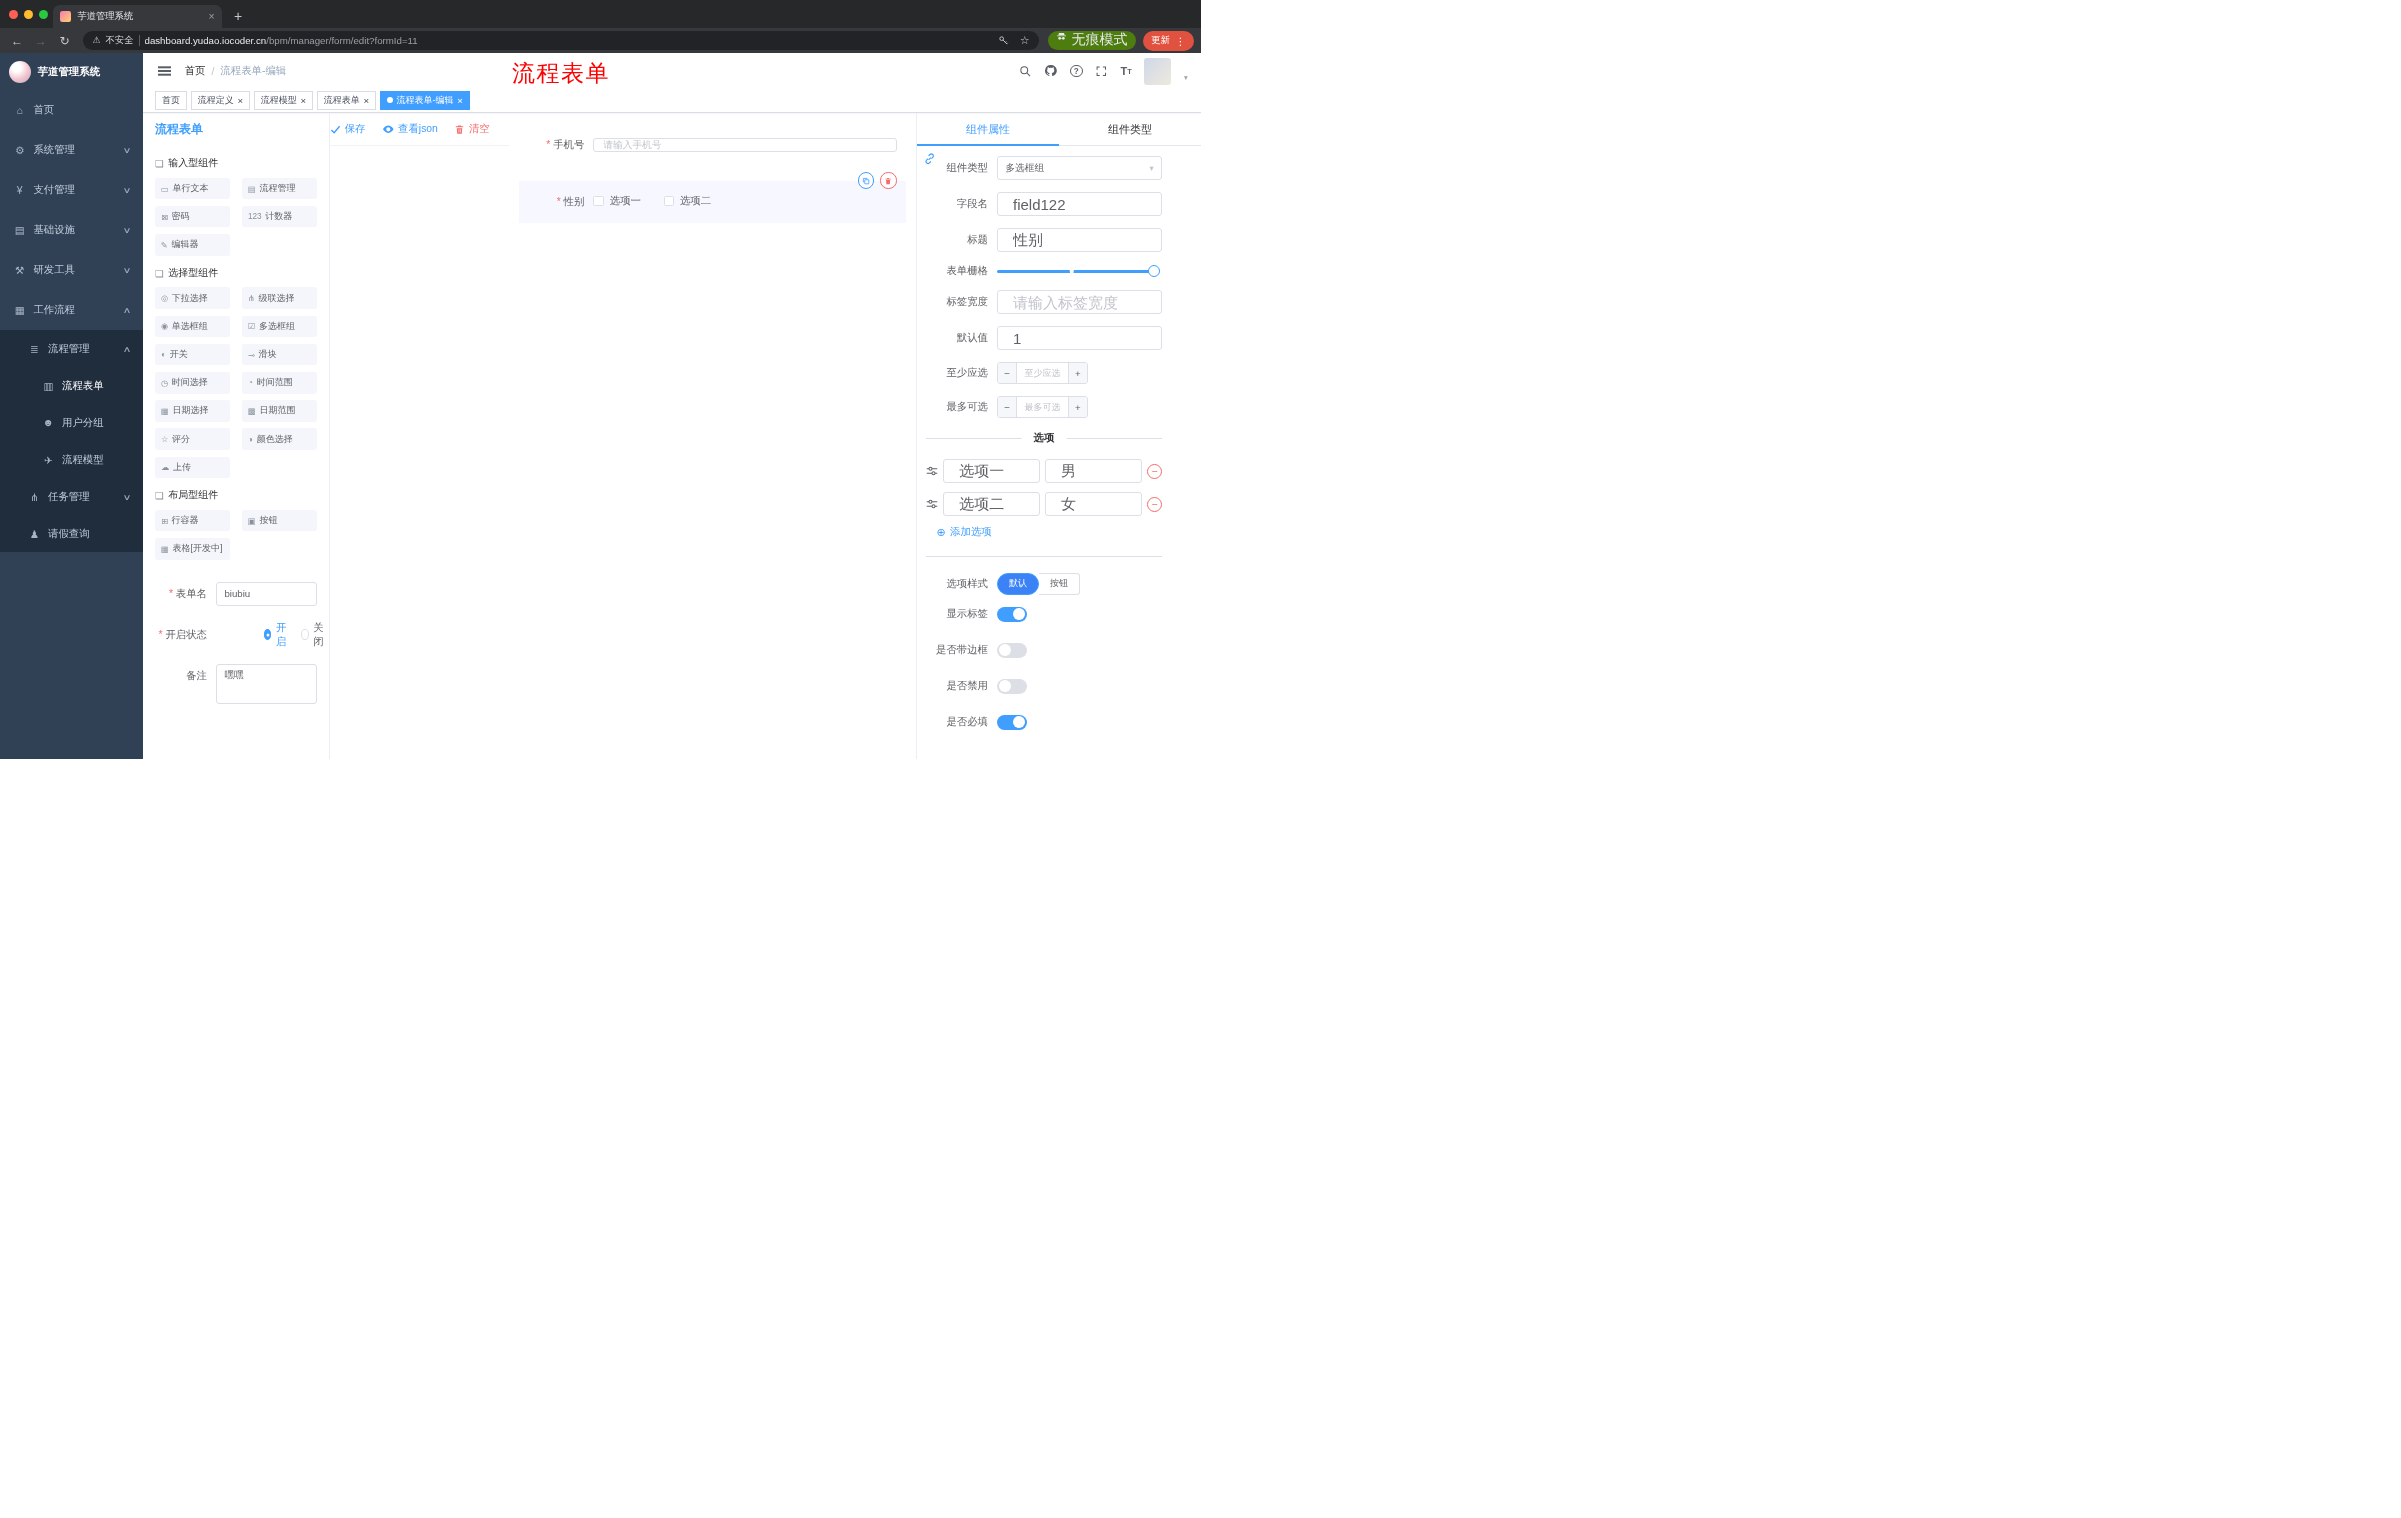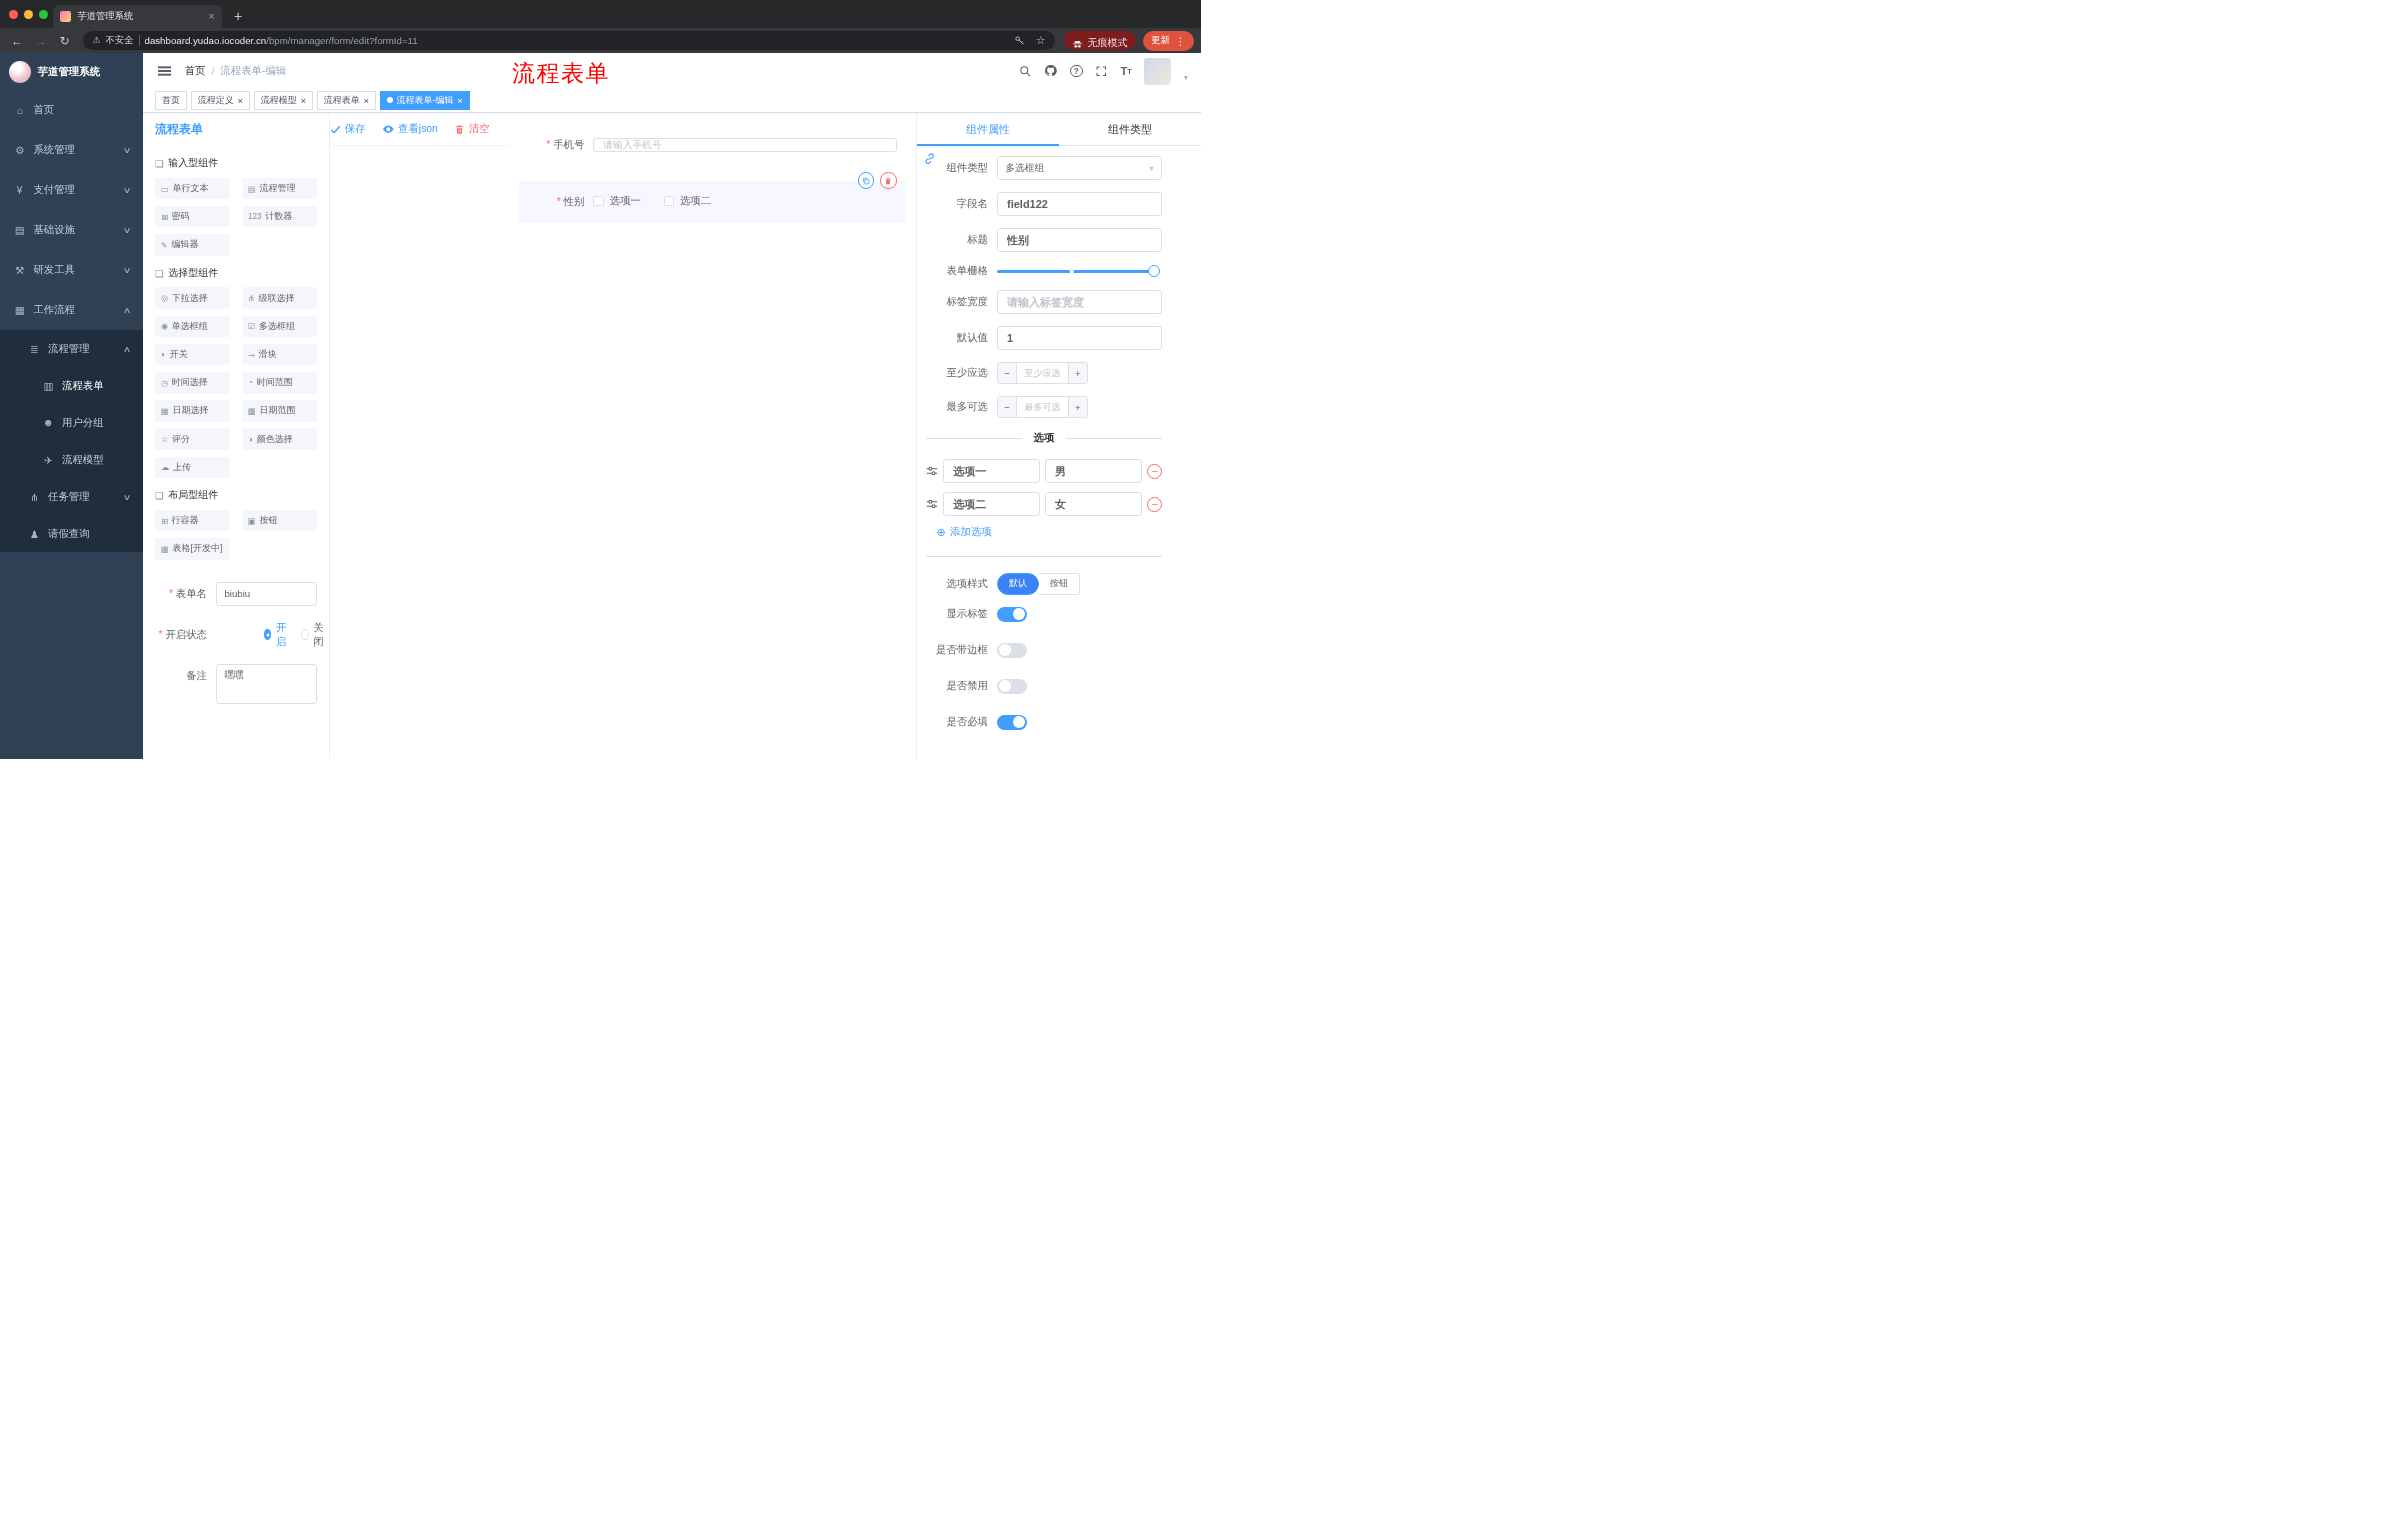--- a/index.html
+++ b/index.html
@@ -24,22 +24,22 @@
   .omnibox { flex:1; height:19.3px; background:#222326; border-radius:9.7px; display:flex; align-items:center;
     padding:0 9px; gap:5.2px; margin:0 4.5px; }
   .warn-ic { color:#cfd2d6; font-size:9px; }
   .sec-label { color:#d3d6da; font-size:9.3px; }
   .omni-sep { width:0.7px; height:10.4px; background:#5a5d62; }
   .url { font-size:9.7px; flex:1; white-space:nowrap; overflow:hidden; }
   .url .domain { color:#e8eaed;margin-top:40px; } .url .path { color:#9aa0a6; }
   .omni-right { display:flex; align-items:center; gap:10.4px; }
   .omni-right svg, .omni-right span { color:#c9ccd1; }
   .star-ic { font-size:11px; cursor:pointer; }
-  .incog { display:flex; align-items:flex-end; gap:4.5px; background:#7f1d1d; border-radius:9.7px;
-    height:19.3px; padding:0 8.2px; color:#e8eaed; font-size:10px; margin-right:3px; }
+  .incog { display:flex; align-items:flex-start; gap:4.5px; background:#4d7c0f; border-radius:9.7px;
+    height:19.3px; padding:0 8.2px; color:#e8eaed; font-size:14px; margin-right:3px; }
   .update-pill { background:#e0523f; color:#fff; height:20px; border-radius:10.4px; display:flex;
     align-items:center; gap:5.2px; padding:0 8.2px; font-size:9.3px; cursor:pointer; }
   .kebab { font-size:10.4px; color:#fff; }
 
   
   .app { display:flex; height:706px; }
   .sidebar { width:143px; background:#304156; color:#bfcbd9; flex:none; display:flex; flex-direction:column; }
   .logo-row { height:37px; display:flex; align-items:center; padding:0 9px; gap:6.7px; }
   .logo-avatar { width:22px; height:22px; border-radius:50%; background:radial-gradient(circle at 35% 30%,#fff 20%,#f3c6cf 55%,#b9a6b8 100%); flex:none; }
   .logo-title { color:#fff; font-size:10.4px; font-weight:bold; white-space:nowrap; }
@@ -137,22 +137,22 @@
   .ptab { flex:1; text-align:center; line-height:33px; font-size:11px; color:#303133; cursor:pointer; position:relative; }
   .ptab.active { color:#409eff; }
   .ptab.active::after { content:""; position:absolute; left:0; right:0; bottom:-0.7px; height:1.5px; background:#409eff; }
   .link-btn { position:absolute; left:6px; top:39px; cursor:pointer; }
   .props-body { flex:1; padding:10.4px 39px 0 9px; overflow:hidden; }
   .prow { display:flex; align-items:center; margin-bottom:12px; }
   .plabel { width:71px; text-align:right; padding-right:9px; font-size:10.4px; color:#606266; flex:none; }
   .pselect { flex:1; height:24px; border:0.7px solid #dcdfe6; border-radius:3px; display:flex; align-items:center;
     padding:0 7.4px; font-size:9.7px; color:#606266; cursor:pointer; }
   .sel-caret { margin-left:auto; color:#c0c4cc; font-size:8.2px; }
-  .pinput { flex:1; height:24px; border:0.7px solid #dcdfe6; border-radius:3px; padding:0 9px;
-    font-size:11px; color:#606266; outline:none; min-width:0; background:#fff;font-weight:bold; }
+  .pinput { flex:1; height:24px; border:0.7px solid #dcdfe6; border-radius:3px; padding:0 15px;
+    font-size:15px; color:#606266; outline:none; min-width:0; background:#fff; }
   .slider { position:relative; flex:1; height:3px; background:#409eff; border-radius:1.5px; margin-right:9px; cursor:pointer; }
   .slider .mark { position:absolute; left:48%; top:50%; transform:translate(-50%,-50%); width:4.5px; height:4.5px;
     border-radius:50%; background:#fff; }
   .slider .handle { position:absolute; right:-6.7px; top:50%; transform:translateY(-50%); width:12px; height:12px;
     border-radius:50%; background:#fff; border:1.5px solid #409eff; }
   .stepper { display:flex; width:91px; height:22px; border:0.7px solid #dcdfe6; border-radius:3px; overflow:hidden; }
   .step-btn { width:19.3px; background:#f5f7fa; color:#606266; display:flex; align-items:center; justify-content:center;
     font-size:9.7px; cursor:pointer; flex:none; }
   .step-btn.minus { border-right:0.7px solid #dcdfe6; }
   .step-btn.plus { border-left:0.7px solid #dcdfe6; }

